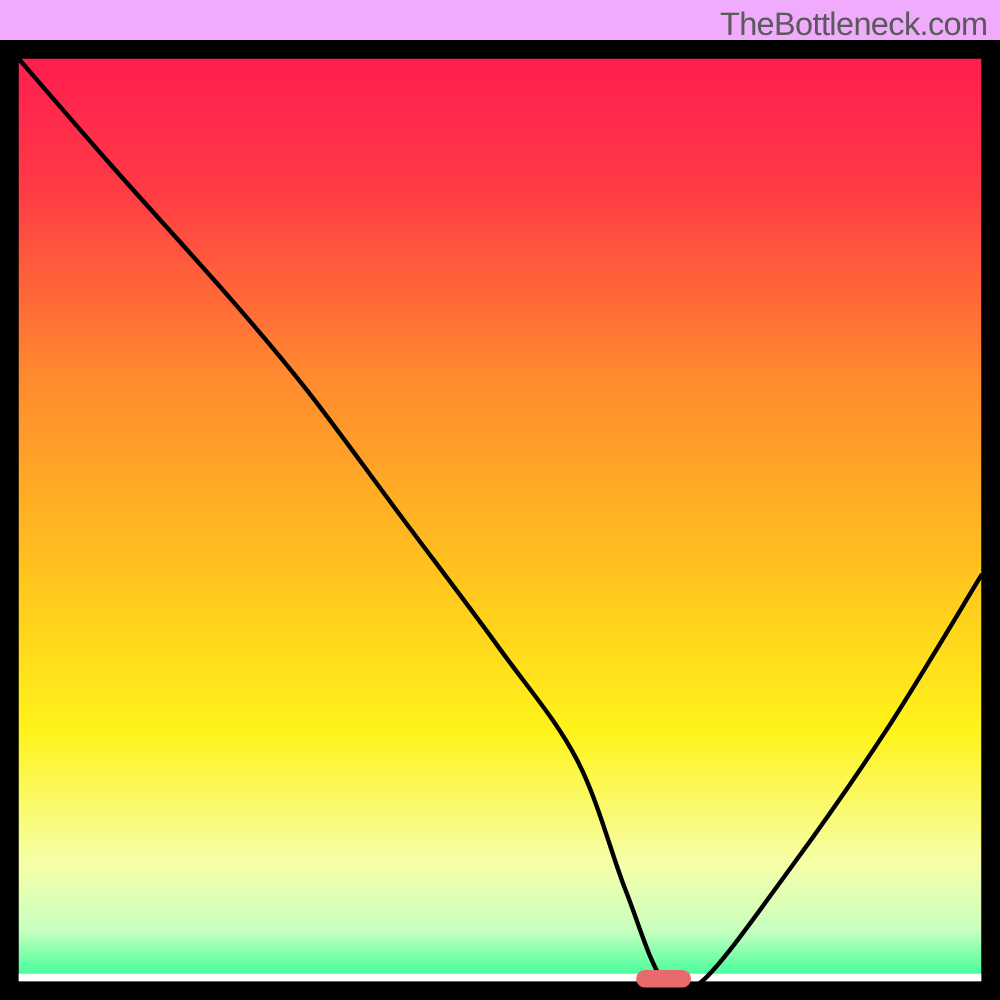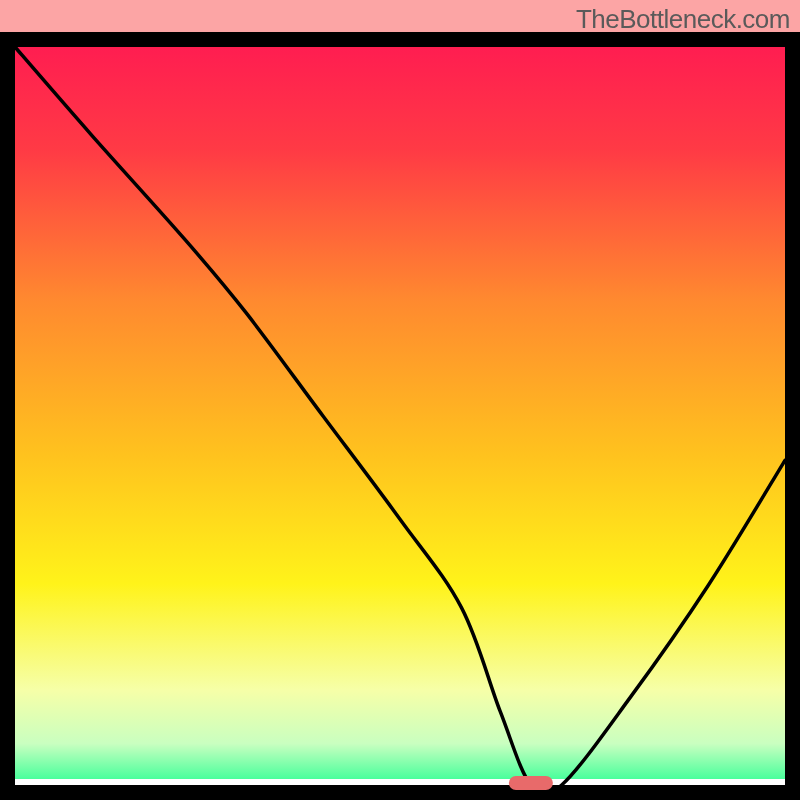--- a/index.html
+++ b/index.html
@@ -7,21 +7,21 @@
     padding: 0;
     width: 800px;
     height: 800px;
     background: #ffffff;
     font-family: Arial, Helvetica, sans-serif;
   }
   .frame {
     position: relative;
     width: 800px;
     height: 800px;
-    background: #fca5a5;
+    background: #f0abfc;
   }
   .watermark {
     position: absolute;
     top: 4px;
     right: 10px;
     font-size: 26px;
     font-weight: 500;
     color: #5a5a5a;
     letter-spacing: -0.5px;
   }

